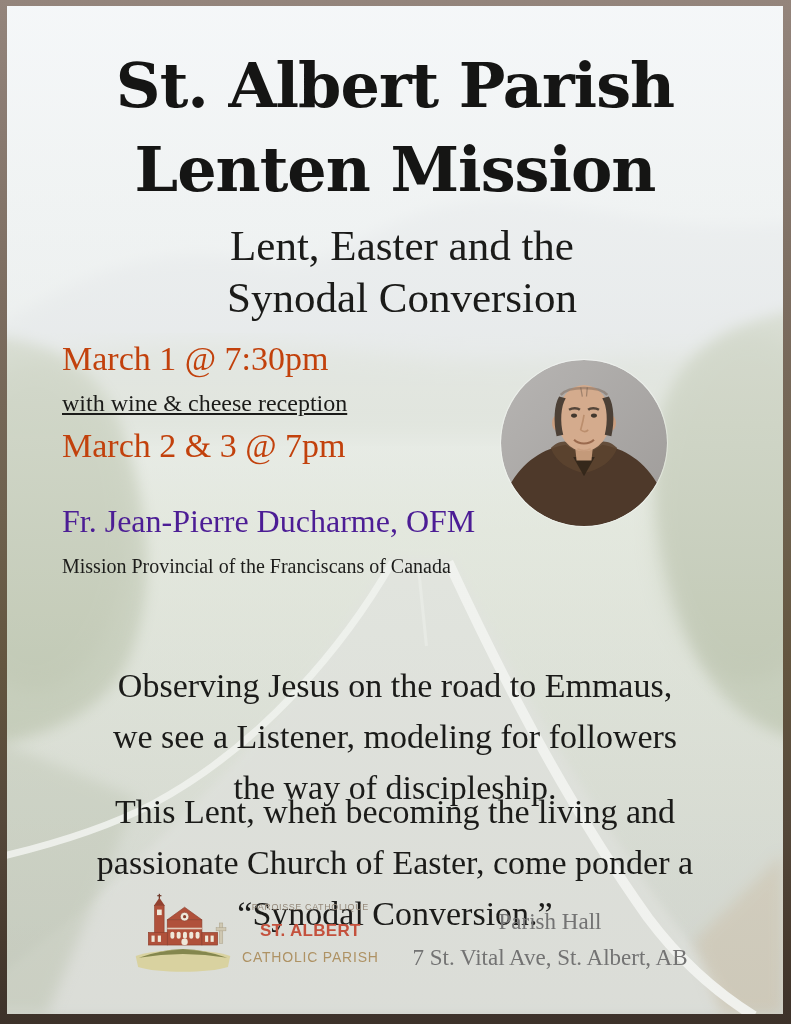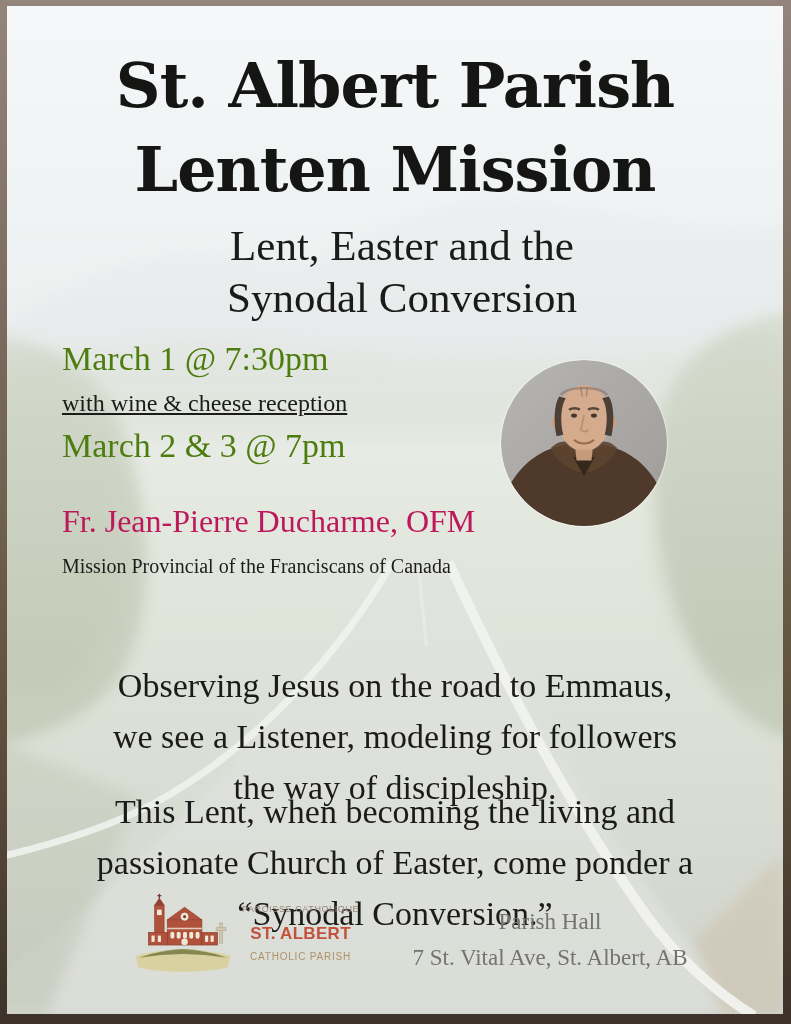--- a/index.html
+++ b/index.html
@@ -47,26 +47,26 @@
     left: 7px; top: 214px; width: 100%;
     margin: 0;
     text-align: center;
     font-weight: 400;
     font-size: 43px;
     line-height: 1.2;
     color: #1b1b19;
   }
 
   .schedule { left: 55px; top: 332px; width: 430px; }
-  .schedule-date { font-size: 34px; line-height: 1.25; color: #4d7c0f; }
+  .schedule-date { font-size: 34px; line-height: 1.25; color: #c2410c; }
   .schedule-note { font-size: 24px; line-height: 1.2; margin: 8px 0 8px 0; color: #1b1b19; text-decoration: underline; }
 
   .facilitator { left: 55px; top: 478px; width: 470px; }
   .facilitator-label { font-size: 33px; line-height: 1.2; color: #181816; }
-  .facilitator-name { font-size: 32px; line-height: 1.2; margin-top: 18px; color: #be185d; }
+  .facilitator-name { font-size: 32px; line-height: 1.2; margin-top: 18px; color: #4c1d95; }
   .facilitator-role { font-size: 20px; line-height: 1.2; margin-top: 14px; color: #1d1d1b; }
 
   .portrait {
     left: 494px; top: 354px;
     width: 166px; height: 166px;
     border-radius: 50%;
     overflow: hidden;
     box-shadow: 0 0 0 1px rgba(255,255,255,0.35);
   }
   .portrait svg { display: block; width: 100%; height: 100%; }
@@ -82,21 +82,21 @@
   .para2 { top: 746px; }
 
   .footer-logo {
     left: 124px; top: 886px;
     display: flex; align-items: center; gap: 7px; text-align: center;
   }
   .logo-church { width: 104px; height: 84px; }
   .logo-text { display: flex; flex-direction: column; line-height: 1.05; font-family: "Liberation Sans", sans-serif; }
   .logo-line1 { font-size: 9px;  letter-spacing: 0.6px; color: var(--logo-gray, #95897a); }
   .logo-line2 { font-size: 17px; font-weight: 700; letter-spacing: 0.3px; color: var(--logo-red, #c4513d); margin: 10px 0; }
-  .logo-line3 { font-size: 10px; letter-spacing: 0.8px; color: var(--logo-tan, #ae9264); }
+  .logo-line3 { font-size: 14px; letter-spacing: 0.8px; color: var(--logo-tan, #ae9264); }
 
   .venue {
     left: 378px; top: 898px; width: 330px;
     text-align: center;
     font-size: 23px;
     line-height: 1.55;
     color: #737373;
   }
 </style>
 </head>

